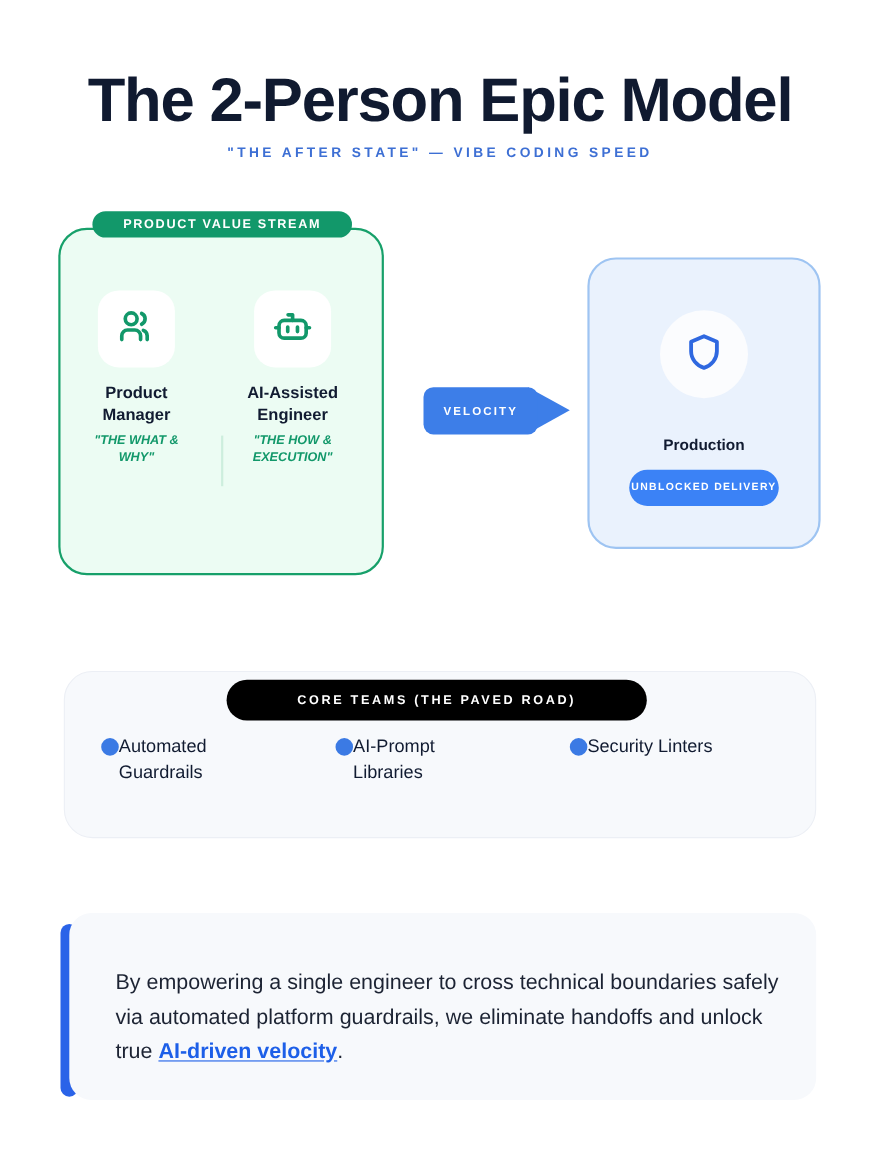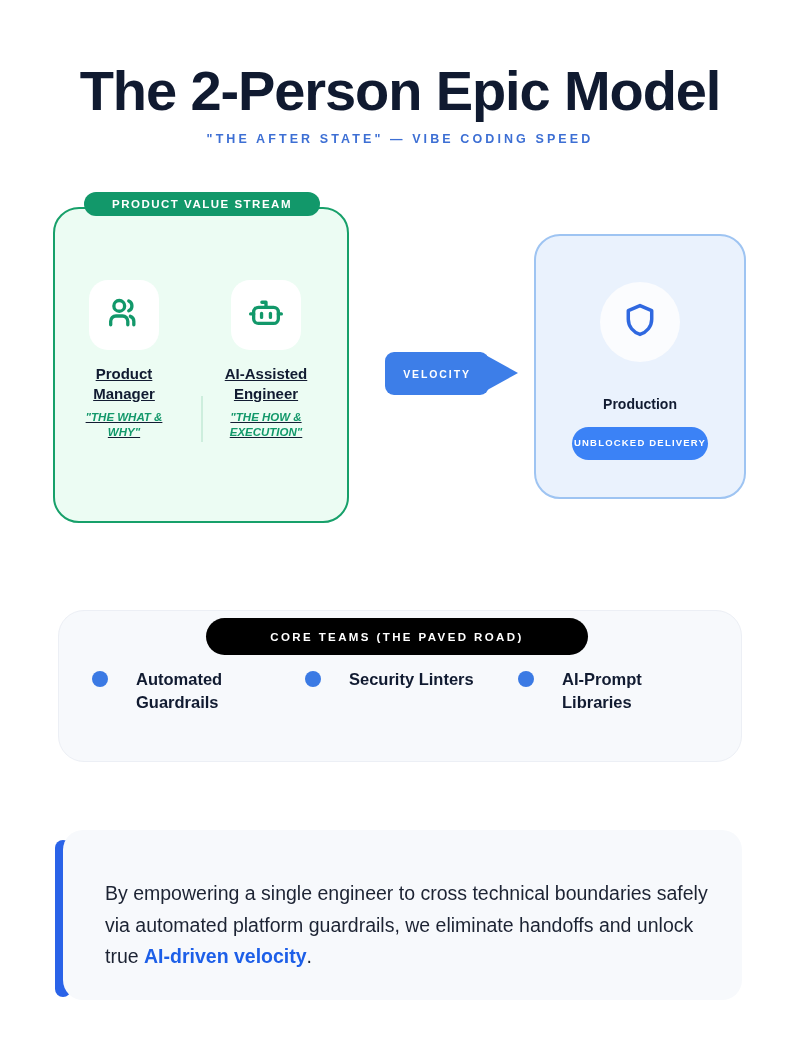--- a/index.html
+++ b/index.html
@@ -46,24 +46,23 @@
     border-radius: 16px;
     color: #ffffff;
     font-size: 11.5px;
     font-weight: bold;
     letter-spacing: 1.5px;
     display: flex; align-items: center; justify-content: center;
     z-index: 3;
   }
   .roles {
     position: absolute;
-    left: 53px; top: 280px;
+    left: 53px; top: 264px;
     width: 284px;
     display: flex;
-    text-decoration: underline;
   }
   .role { width: 50%; display: flex; flex-direction: column; align-items: center; }
   .role-icon-box {
     width: 70px; height: 70px;
     background: #ffffff;
     border-radius: 19px;
     display: flex; align-items: center; justify-content: center;
   }
   .role-name {
     margin-top: 14px;
@@ -196,23 +195,23 @@
   }
   .core-item { width: 213px; display: flex; align-items: flex-start; }
   .core-dot {
     width: 16px; height: 16px;
     border-radius: 50%;
     background: #3b7ae4;
     flex: none;
     margin-top: 3px;
   }
   .core-label {
-    margin-left: 28px;
+    margin-left: 0;
     font-size: 16.5px;
-    font-weight: bold;
+    font-weight: normal;
     color: #111b31;
     line-height: 1.42;
     max-width: 140px;
   }
 
   
   .quote-bar {
     position: absolute;
     left: 55px; top: 840px;
     width: 16px; height: 157px;
@@ -230,20 +229,21 @@
     position: absolute;
     left: 105px; top: 878px;
     width: 612px;
     font-size: 19.5px;
     line-height: 1.62;
     color: #1c2333;
   }
   .quote-accent {
     color: #1d5fe8;
     font-weight: bold;
+    text-decoration: underline;
     text-underline-offset: 2px;
   }
 </style>
 </head>
 <body>
 
 <div class="header">
   <div class="title">The 2-Person Epic Model</div>
   <div class="subtitle">"THE AFTER STATE" — VIBE CODING SPEED</div>
 </div>
@@ -311,25 +311,25 @@
 
 <div class="core-badge">CORE TEAMS (THE PAVED ROAD)</div>
 
 <div class="core-items">
   <div class="core-item">
     <span class="core-dot"></span>
     <span class="core-label">Automated Guardrails</span>
   </div>
   <div class="core-item">
     <span class="core-dot"></span>
-    <span class="core-label">Security Linters</span>
+    <span class="core-label">AI-Prompt Libraries</span>
   </div>
   <div class="core-item">
     <span class="core-dot"></span>
-    <span class="core-label">AI-Prompt Libraries</span>
+    <span class="core-label">Security Linters</span>
   </div>
 </div>
 
 <div class="quote-bar"></div>
 <div class="quote-panel"></div>
 <div class="quote-text">
   <span>By empowering a single engineer to cross technical boundaries safely via automated platform guardrails, we eliminate handoffs and unlock true </span><span class="quote-accent">AI-driven velocity</span><span>.</span>
 </div>
 
 </body></html>

